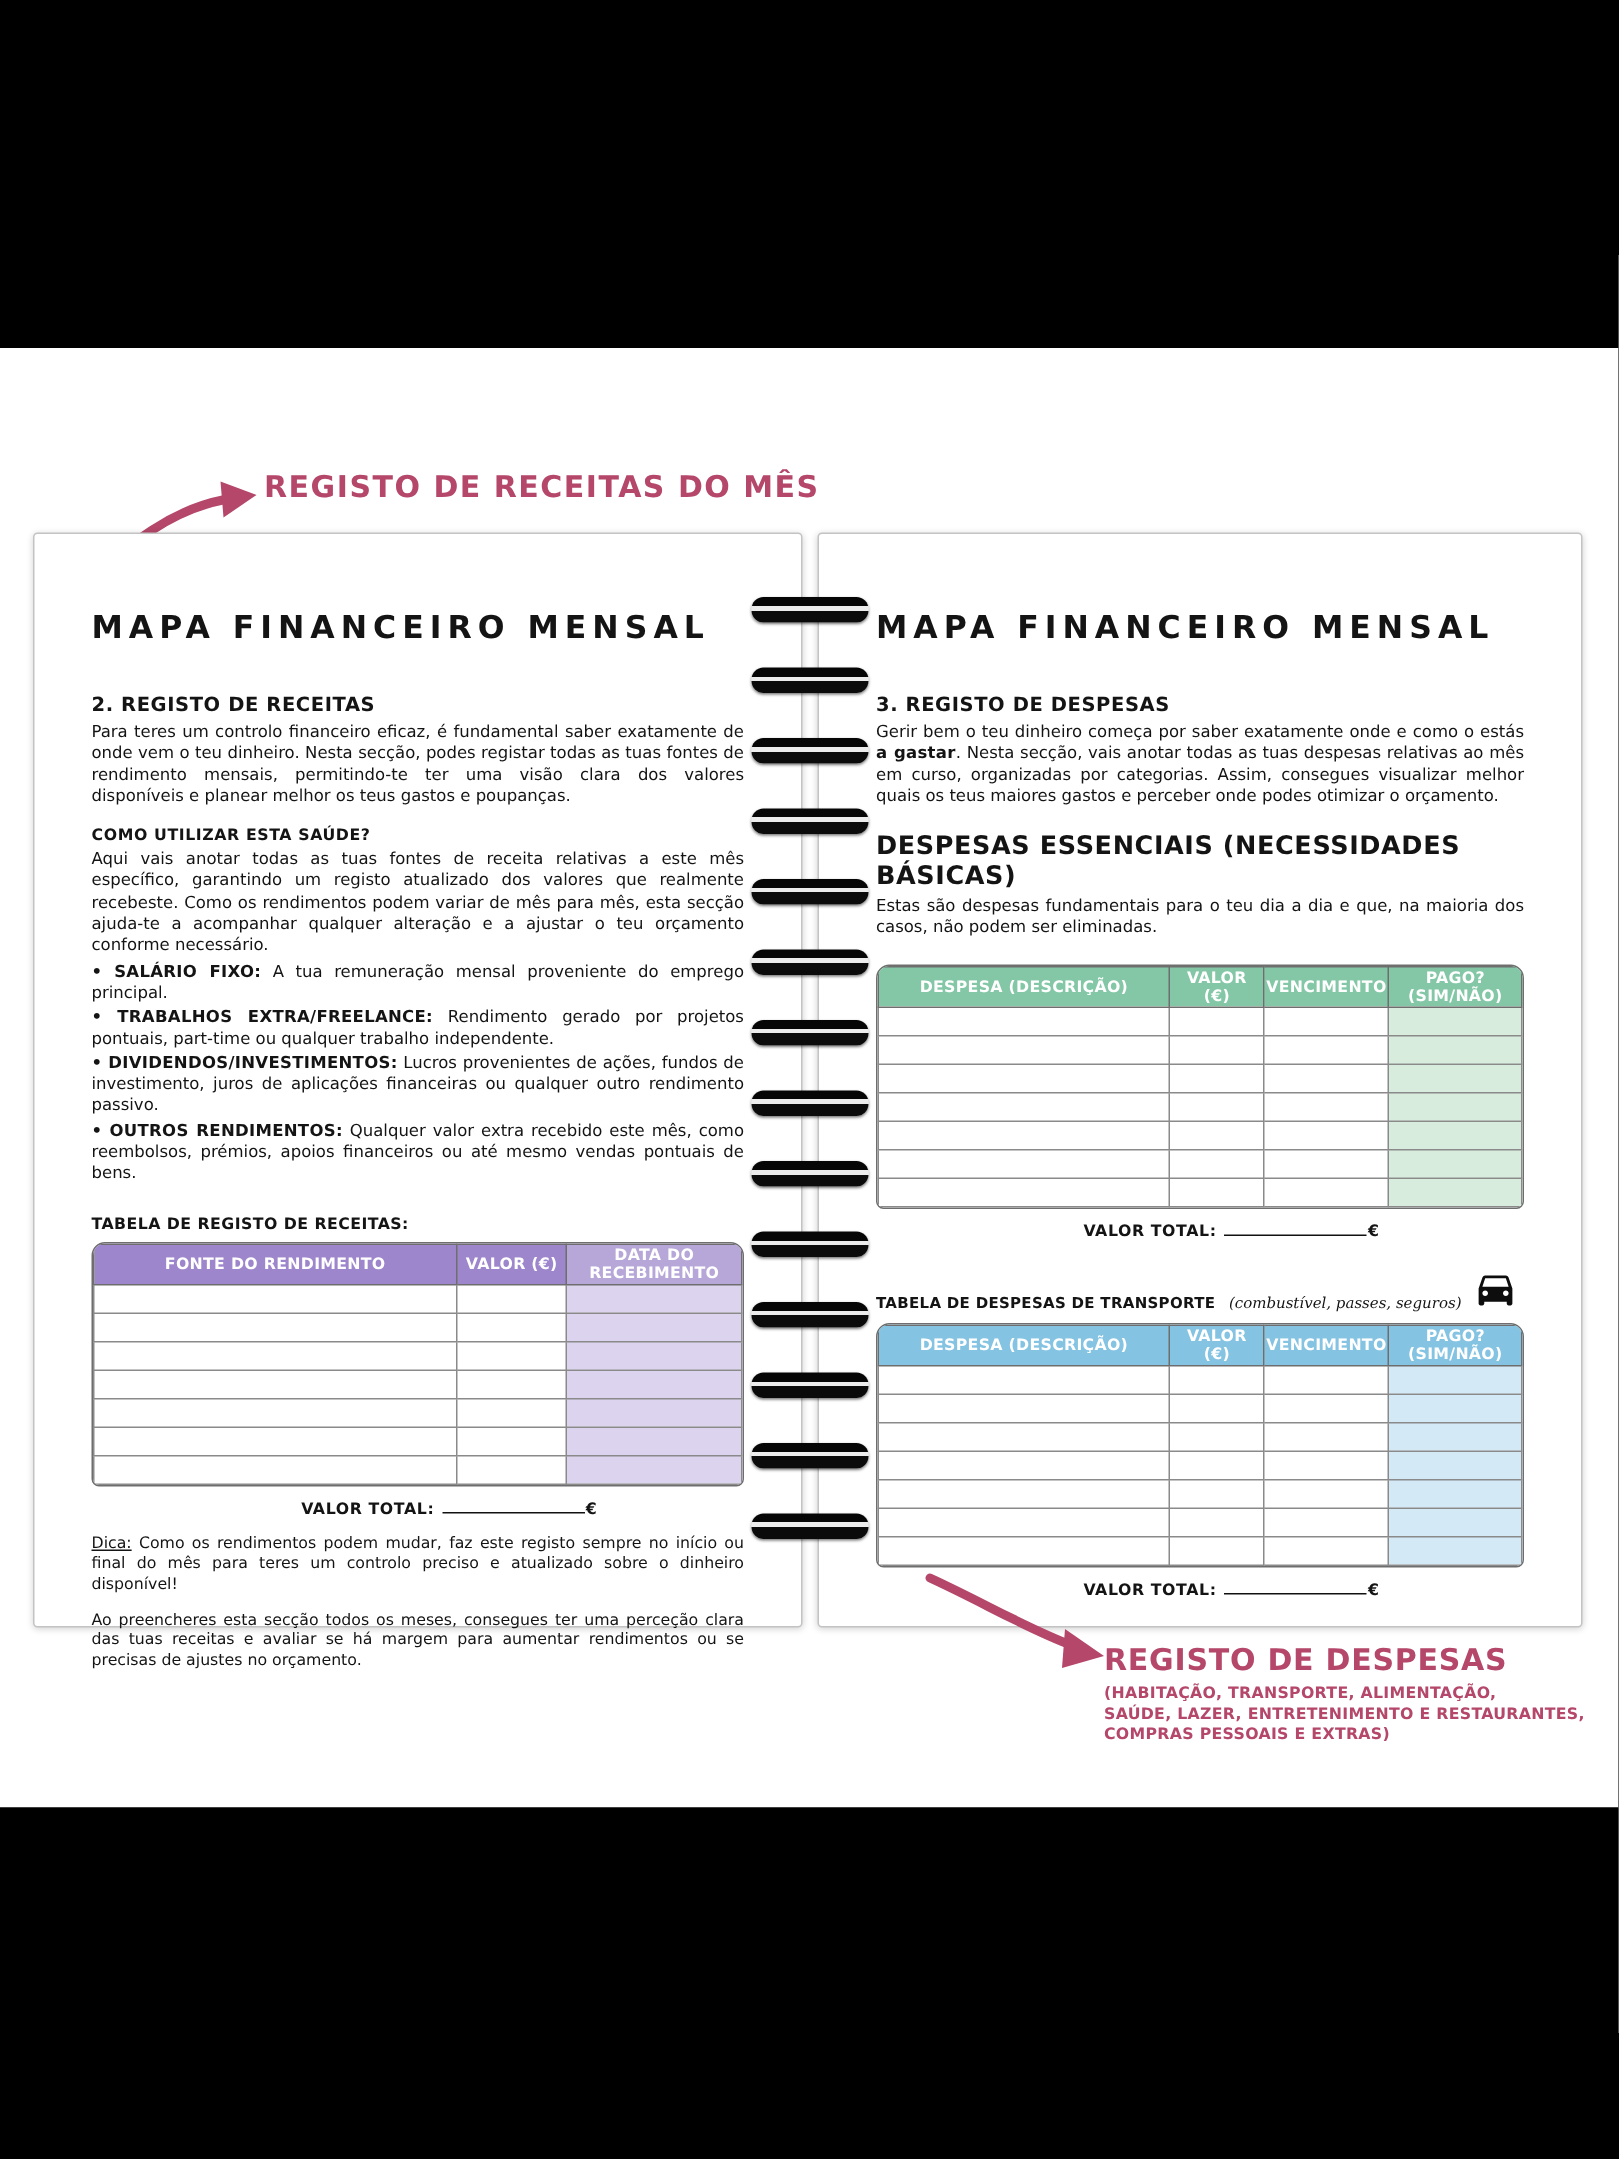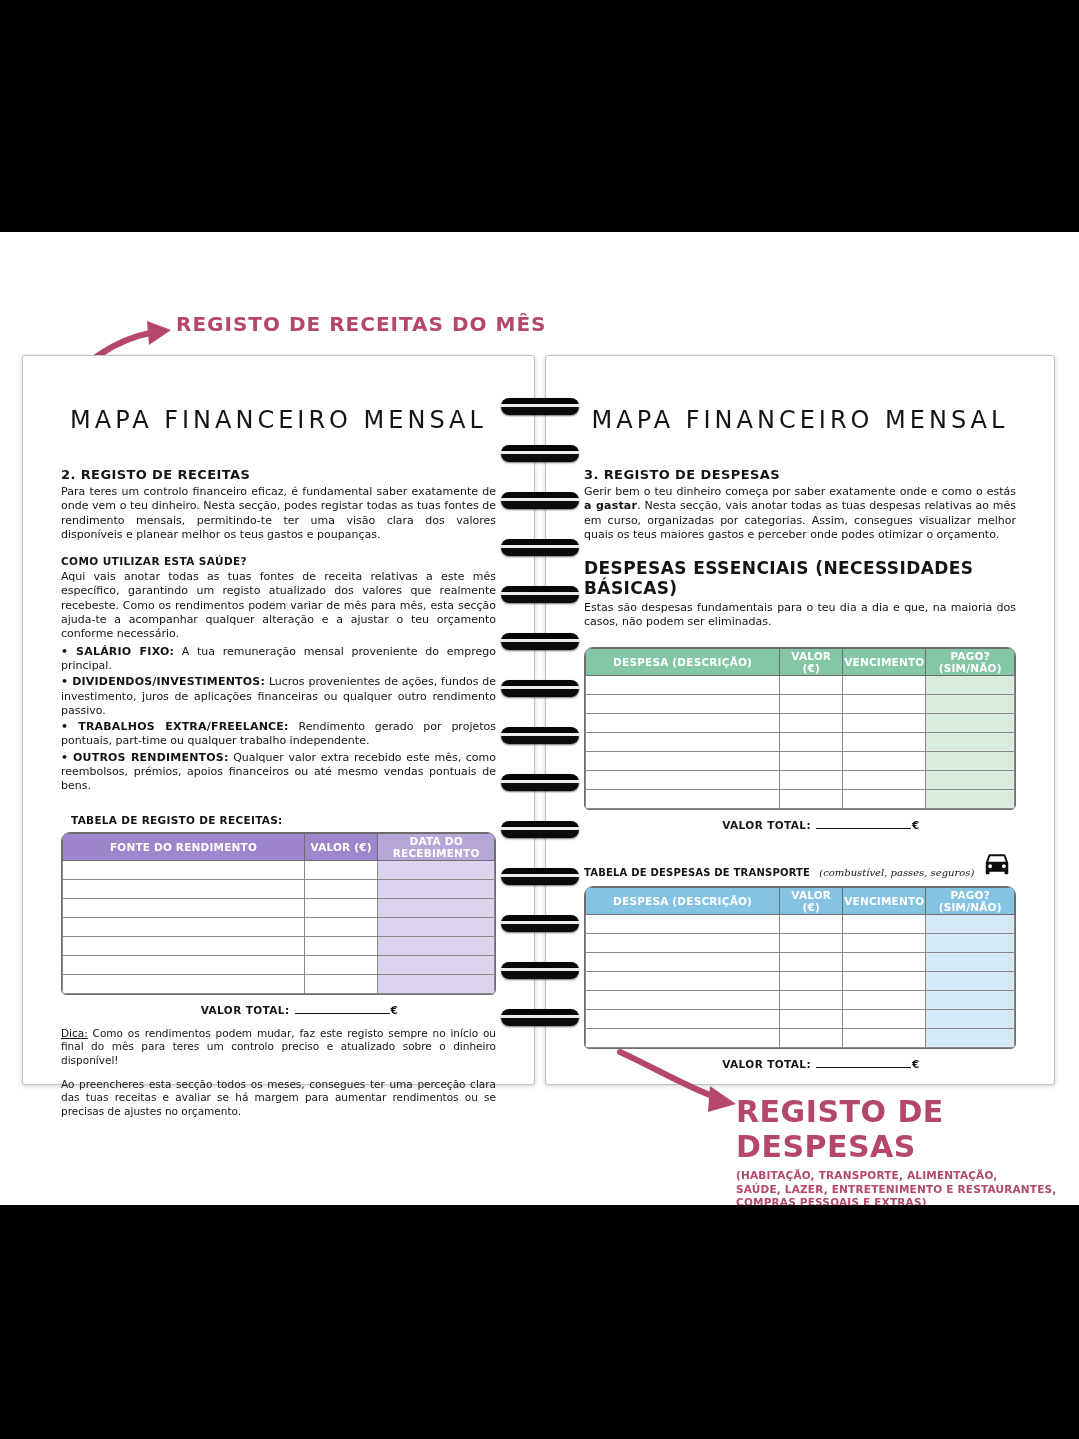--- a/index.html
+++ b/index.html
@@ -16,29 +16,29 @@
   
   .page {
     position: absolute; top: 123px; height: 730px; background: #fff;
     border: 1px solid #c3c3c3; border-radius: 3px;
     box-shadow: 0 1px 5px rgba(0,0,0,0.18);
     padding: 0 38px;
   }
   .page.left { left: 22px; width: 513px; }
   .page.right { left: 545px; width: 510px; }
 
-  h1.page-title { margin: 50px 0 0; text-align: center; font-size: 24px; letter-spacing: 4px; font-weight: normal; }
+  h1.page-title { margin: 50px 0 0; font-size: 21px; letter-spacing: 4px; font-weight: bold; }
   h2.section-heading { margin: 33px 0 0; font-size: 13px; letter-spacing: 0.4px; }
   p.body { margin: 3px 0 0; font-size: 11px; line-height: 1.3; text-align: justify; }
   h3.sub { margin: 13px 0 0; font-size: 10.5px; letter-spacing: 0.4px; }
   ul.bullets { list-style: none; margin: 3px 0 0; padding: 0; }
   ul.bullets li { font-size: 11px; line-height: 1.3; text-align: justify; margin-top: 2px; }
   ul.bullets li::before { content: "• "; font-weight: bold; }
   .term { font-weight: bold; letter-spacing: 0.2px; }
-  h3.table-label { margin: 20px 10px 0; font-size: 10.5px; letter-spacing: 0.3px; }
+  h3.table-label { margin: 20px 0 0; font-size: 10.5px; letter-spacing: 0.3px; }
 
   .tablewrap { margin-top: 6px; border: 1px solid #6e6e6e; border-radius: 9px 9px 5px 5px; overflow: hidden; }
   table { width: 100%; border-collapse: collapse; }
   th { height: 21px; font-size: 10.5px; color: #fff; font-weight: bold; border: 1px solid #6e6e6e; text-align: center; letter-spacing: 0.2px; }
   td { height: 19px; border: 1px solid #8a8a8a; background: #fff; }
   .th-purple { background: var(--purple-header); }
   .th-purple-light { background: var(--purple-header-light); }
   .shade-purple { background: var(--purple-shade); }
   .th-green { background: var(--green-header); }
   .shade-green { background: var(--green-shade); }
@@ -67,21 +67,21 @@
     background: linear-gradient(to bottom, #060606 0, #060606 6px, #ececec 6px, #ececec 9px, #0b0b0b 9px, #0b0b0b 17px);
     box-shadow: 0 1px 2px rgba(0,0,0,0.55);
   }
 
   
   .annot-pink { color: var(--accent-pink); }
   .annot-top-label { position: absolute; left: 176px; top: 80px; font-size: 20px; font-weight: bold; letter-spacing: 1px; }
   .arrow-top { position: absolute; left: 46px; top: 86px; color: var(--accent-pink); }
   .arrow-bottom { position: absolute; left: 610px; top: 812px; color: var(--accent-pink); }
   .annot-bottom { position: absolute; left: 736px; top: 862px; }
-  .ab-title { font-size: 30px; font-weight: bold; letter-spacing: 0.5px; }
+  .ab-title { font-size: 20px; font-weight: bold; letter-spacing: 0.5px; }
   .ab-sub { margin-top: 5px; font-size: 10.5px; font-weight: bold; line-height: 1.3; letter-spacing: 0.2px; }
 </style>
 </head>
 <body>
 
 <div class="canvas">
   <div class="black-bar top"></div>
   <div class="white-band">
 
     <svg class="arrow-top" width="130" height="80" viewBox="0 0 130 80">
@@ -93,22 +93,22 @@
     <section class="page left">
       <h1 class="page-title">MAPA FINANCEIRO MENSAL</h1>
       <h2 class="section-heading">2. REGISTO DE RECEITAS</h2>
       <p class="body">Para teres um controlo financeiro eficaz, é fundamental saber exatamente de onde vem o teu dinheiro. Nesta secção, podes registar todas as tuas fontes de rendimento mensais, permitindo-te ter uma visão clara dos valores disponíveis e planear melhor os teus gastos e poupanças.</p>
 
       <h3 class="sub">COMO UTILIZAR ESTA SAÚDE?</h3>
       <p class="body">Aqui vais anotar todas as tuas fontes de receita relativas a este mês específico, garantindo um registo atualizado dos valores que realmente recebeste. Como os rendimentos podem variar de mês para mês, esta secção ajuda-te a acompanhar qualquer alteração e a ajustar o teu orçamento conforme necessário.</p>
 
       <ul class="bullets">
         <li><span class="term">SALÁRIO FIXO:</span><span> A tua remuneração mensal proveniente do emprego principal.</span></li>
+        <li><span class="term">TRABALHOS EXTRA/FREELANCE:</span><span> Rendimento gerado por projetos pontuais, part-time ou qualquer trabalho independente.</span></li>
         <li><span class="term">DIVIDENDOS/INVESTIMENTOS:</span><span> Lucros provenientes de ações, fundos de investimento, juros de aplicações financeiras ou qualquer outro rendimento passivo.</span></li>
-        <li><span class="term">TRABALHOS EXTRA/FREELANCE:</span><span> Rendimento gerado por projetos pontuais, part-time ou qualquer trabalho independente.</span></li>
         <li><span class="term">OUTROS RENDIMENTOS:</span><span> Qualquer valor extra recebido este mês, como reembolsos, prémios, apoios financeiros ou até mesmo vendas pontuais de bens.</span></li>
       </ul>
 
       <h3 class="table-label">TABELA DE REGISTO DE RECEITAS:</h3>
       <div class="tablewrap">
         <table>
           <thead>
             <tr>
               <th class="col-source th-purple">FONTE DO RENDIMENTO</th>
               <th class="col-value th-purple">VALOR (€)</th>

